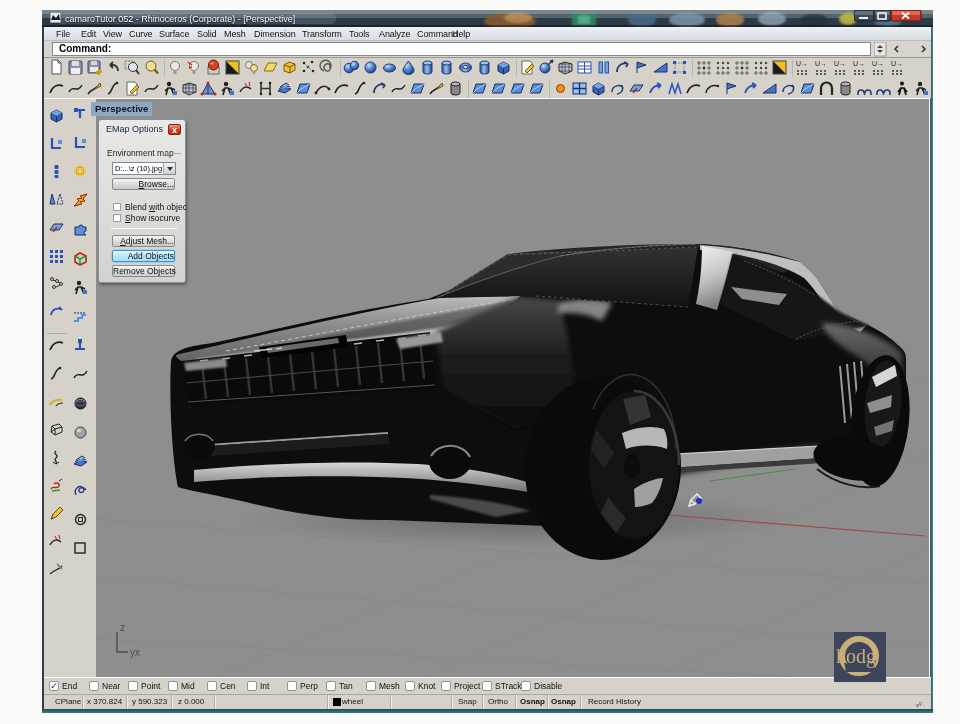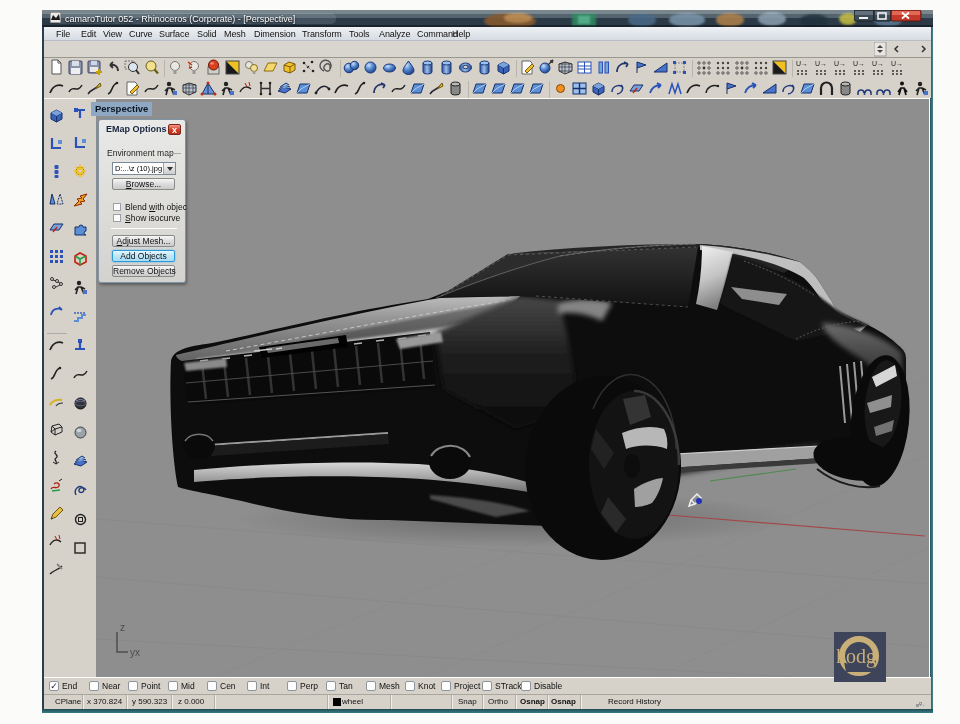--- a/index.html
+++ b/index.html
@@ -15,23 +15,23 @@
 .osnaprow{left:2px;top:667px;width:887px;height:17px;background:#d6d2ca;border-top:1px solid #fff;font-size:8.5px;color:#111}
 .statusrow{left:2px;top:684px;width:887px;height:15px;background:#d6d2ca;border-top:1px solid #a9a69e;font-size:8px;color:#111}
 .cb{position:absolute;top:3px;width:10px;height:10px;background:#fdfdfd;border:1px solid #8e959e;border-radius:2px;font-size:9px;line-height:9px;text-align:center;color:#223}
 .cblab{position:absolute;top:3px;white-space:nowrap}
 .sbitem{position:absolute;top:2px;white-space:nowrap}
 .sep{position:absolute;top:0;width:1px;height:100%;background:#b2afa7;box-shadow:1px 0 0 #efeee9}
 #dock{left:2px;top:89px;width:52px;height:578px;background:#d6d2ca}
 #viewport{left:54px;top:89px;width:833px;height:578px;background:#8e8e8e;overflow:hidden}
 #vplabel{left:49px;top:92px;height:14px;padding:0 4px;background:#8ea7c2;color:#0c1622;font-weight:bold;font-size:9.5px;line-height:14px}
 #emap{left:56px;top:109px;width:88px;height:164px;background:linear-gradient(#e9e9e7,#d3d2ce);border:1px solid #7e94a8;border-radius:3px;box-shadow:1px 2px 3px rgba(0,0,0,.35);font-size:10px}
-#emaptitle{left:7px;top:4px;font-size:9px;font-weight:bold;color:#16253f;white-space:nowrap}
+#emaptitle{left:7px;top:4px;font-size:9px;font-weight:normal;color:#16253f;white-space:nowrap}
 #emapx{left:69px;top:4px;width:13px;height:11px;background:linear-gradient(#f09a8a,#d6442a 50%,#b82b12);border:1px solid #7d2619;border-radius:2px;color:#fff;font-size:9px;font-weight:bold;text-align:center;line-height:10px}
-.ebtn{position:absolute;left:13px;width:63px;height:12px;background:linear-gradient(#f7f7f7,#dddddd 48%,#cbcbcb);border:1px solid #8a8a8a;border-radius:2px;font-size:8.5px;text-align:center;line-height:11px;color:#111;white-space:nowrap}
+.ebtn{position:absolute;left:13px;width:63px;height:12px;background:linear-gradient(#f7f7f7,#dddddd 48%,#cbcbcb);border:1px solid #8a8a8a;border-radius:2px;font-size:8.5px;text-align:right;line-height:11px;color:#111;white-space:nowrap}
 .ecb{position:absolute;left:14px;width:8px;height:8px;background:#fcfcfc;border:1px solid #9aa0a8}
 .eclab{position:absolute;left:26px;font-size:8.5px;color:#111;white-space:nowrap}
 #wmark{left:792px;top:622px;width:52px;height:50px;background:#3c4257;overflow:hidden;z-index:6}
 u{text-decoration:underline}
 </style></head><body>
 <svg width="0" height="0" style="position:absolute">
     <defs>
 <radialGradient id="gsph" cx="35%" cy="30%" r="75%">
         <stop offset="0%" stop-color="#cfe0f4"></stop>
         <stop offset="45%" stop-color="#5b8fd6"></stop>
@@ -98,20 +98,21 @@
       <span style="left:153px">Solid</span>
       <span style="left:180px">Mesh</span>
       <span style="left:210px">Dimension</span>
       <span style="left:258px">Transform</span>
       <span style="left:305px">Tools</span>
       <span style="left:335px">Analyze</span>
       <span style="left:373px">Command</span>
       <span style="left:408px">Help</span>
     </div>
     <div id="cmdrow" class="abs">
+      <div id="cmdbox" class="abs"><span id="cmdlabel">Command:</span></div>
       <svg class="abs" style="left:830px;top:1px" width="56" height="15">
 <rect x="0" y="0" width="12" height="14" fill="#e8e6e2" stroke="#9a9892"></rect>
 <path d="M6,3 L9,6 L3,6 Z" fill="#444"></path>
         <path d="M6,11 L9,8 L3,8 Z" fill="#444"></path>
 <path d="M24,4 L21,7 L24,10" stroke="#333" fill="none" stroke-width="1.5"></path>
 <path d="M48,4 L51,7 L48,10" stroke="#333" fill="none" stroke-width="1.5"></path>
 </svg>
     </div>
     <div class="tbar abs" style="top:48px">
       <svg class="abs" style="left:4px;top:1px" width="17" height="17">
@@ -1023,21 +1024,21 @@
     <div class="statusrow abs">
       <span class="sbitem" style="left:11px;">CPlane</span>
       <span class="sbitem" style="left:43px;">x 370.824</span>
       <span class="sbitem" style="left:88px;">y 590.323</span>
       <span class="sbitem" style="left:134px;text-align:right;">z 0.000</span>
       <span class="sbitem" style="left:298px;">wheel</span>
       <span class="sbitem" style="left:414px;">Snap</span>
       <span class="sbitem" style="left:444px;">Ortho</span>
       <span class="sbitem" style="left:476px;font-weight:bold;">Osnap</span>
       <span class="sbitem" style="left:507px;font-weight:bold;">Osnap</span>
-      <span class="sbitem" style="left:544px;margin-left:20px;">Record History</span>
+      <span class="sbitem" style="left:544px;">Record History</span>
       <span class="abs" style="left:289px;top:3px;width:8px;height:8px;background:#000"></span>
       <span class="abs" style="left:876px;top:8px;width:1px;height:1px;box-shadow:0 0 0 1px #999,-3px 2px 0 1px #999,3px 2px 0 0 #999,0 2px 0 0 #999"></span>
       <div class="sep" style="left:38px"></div>
       <div class="sep" style="left:82px"></div>
       <div class="sep" style="left:127px"></div>
       <div class="sep" style="left:170px"></div>
       <div class="sep" style="left:283px"></div>
       <div class="sep" style="left:346px"></div>
       <div class="sep" style="left:407px"></div>
       <div class="sep" style="left:438px"></div>

